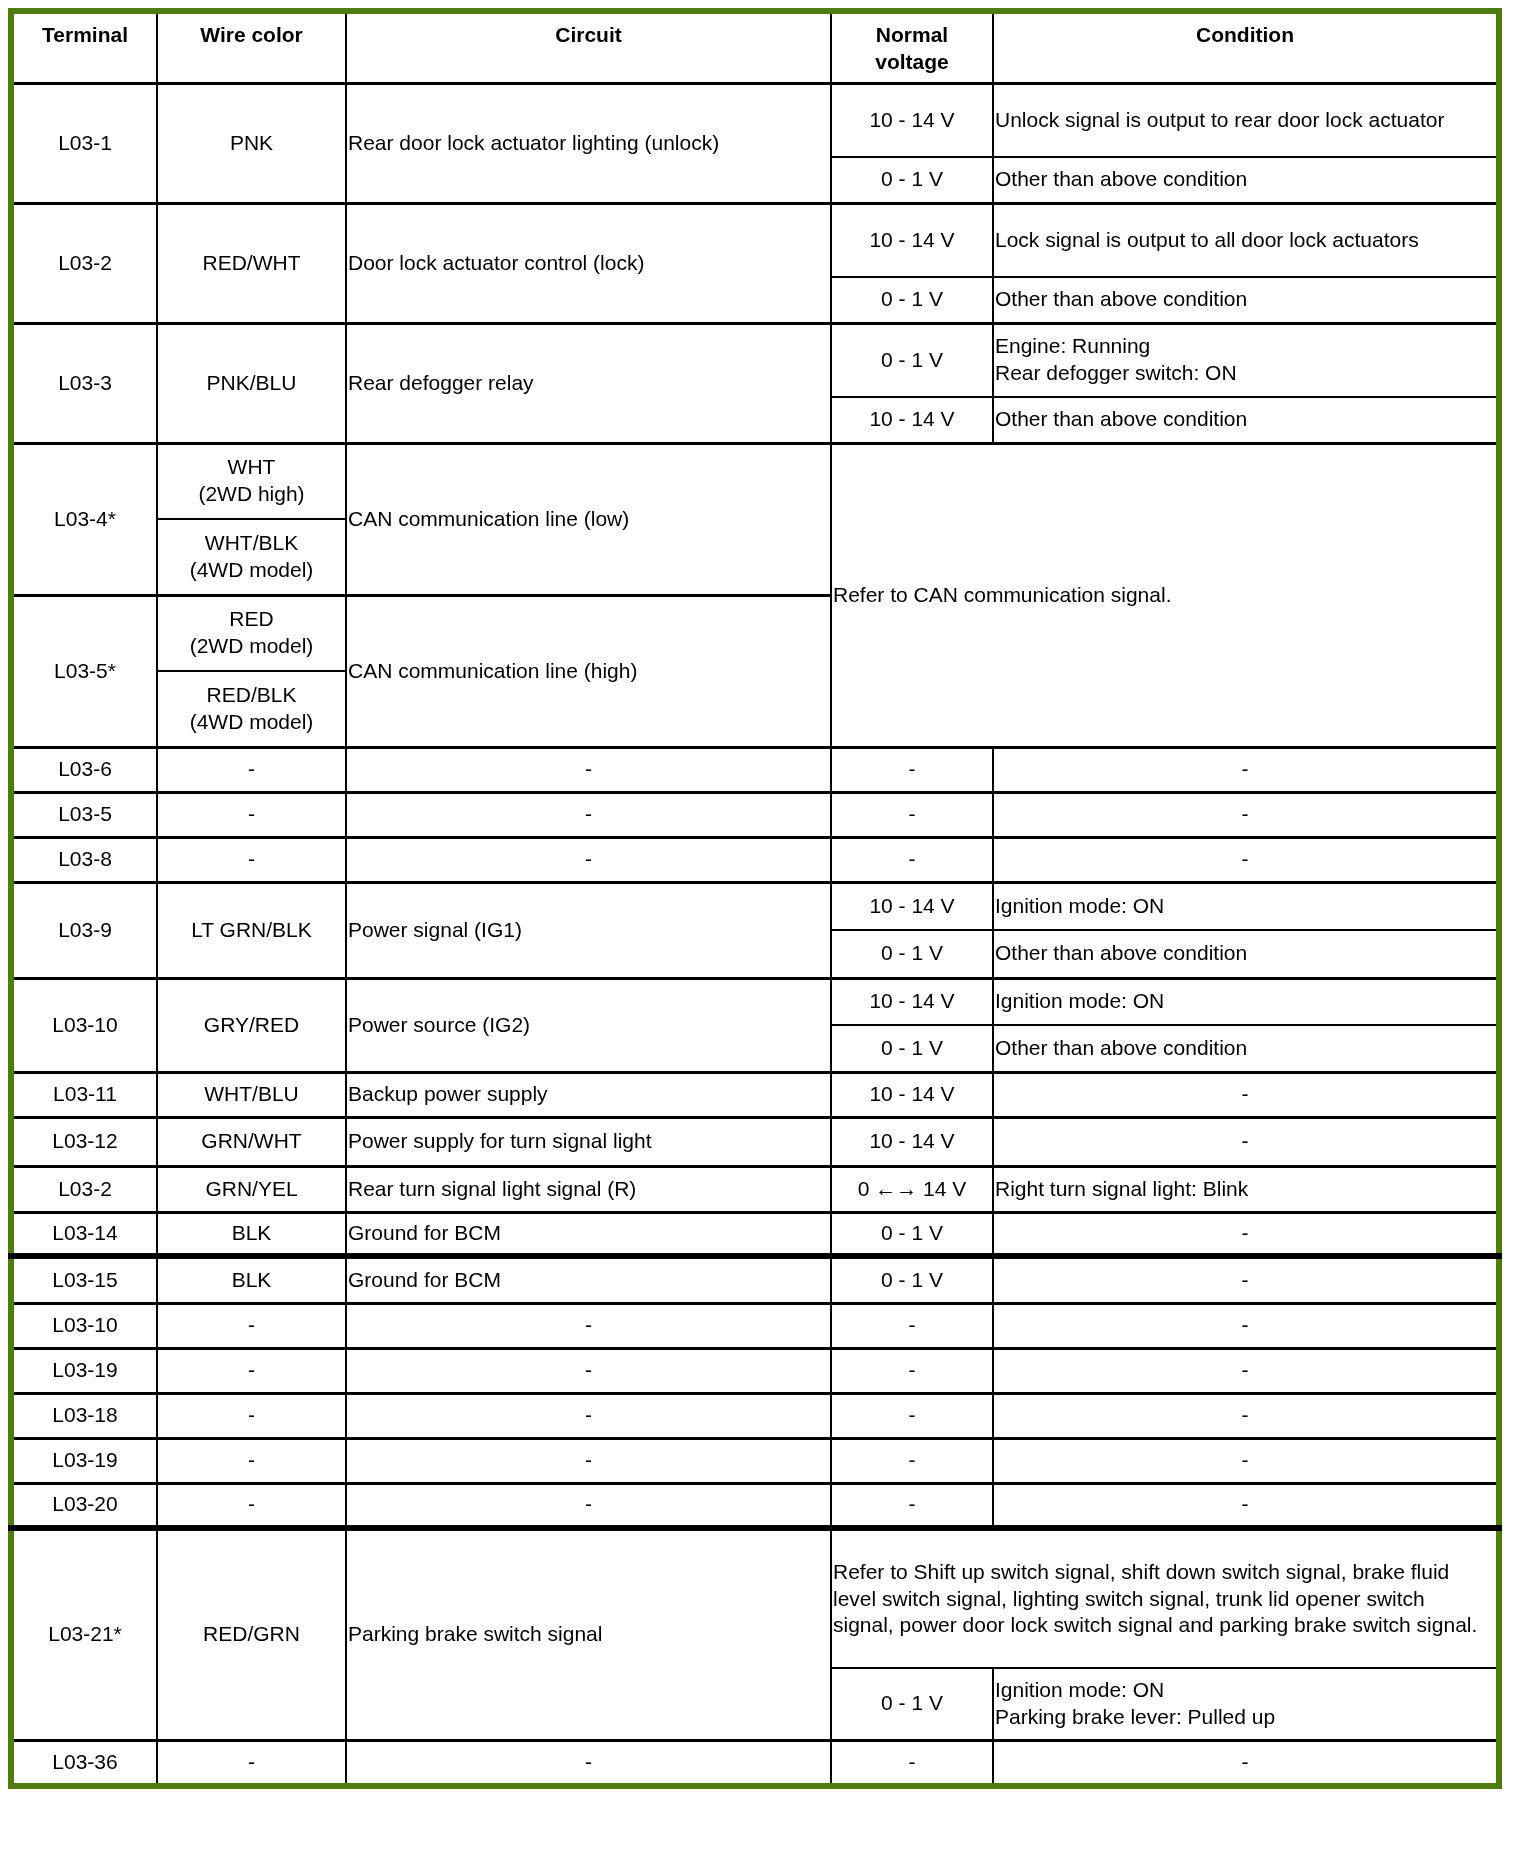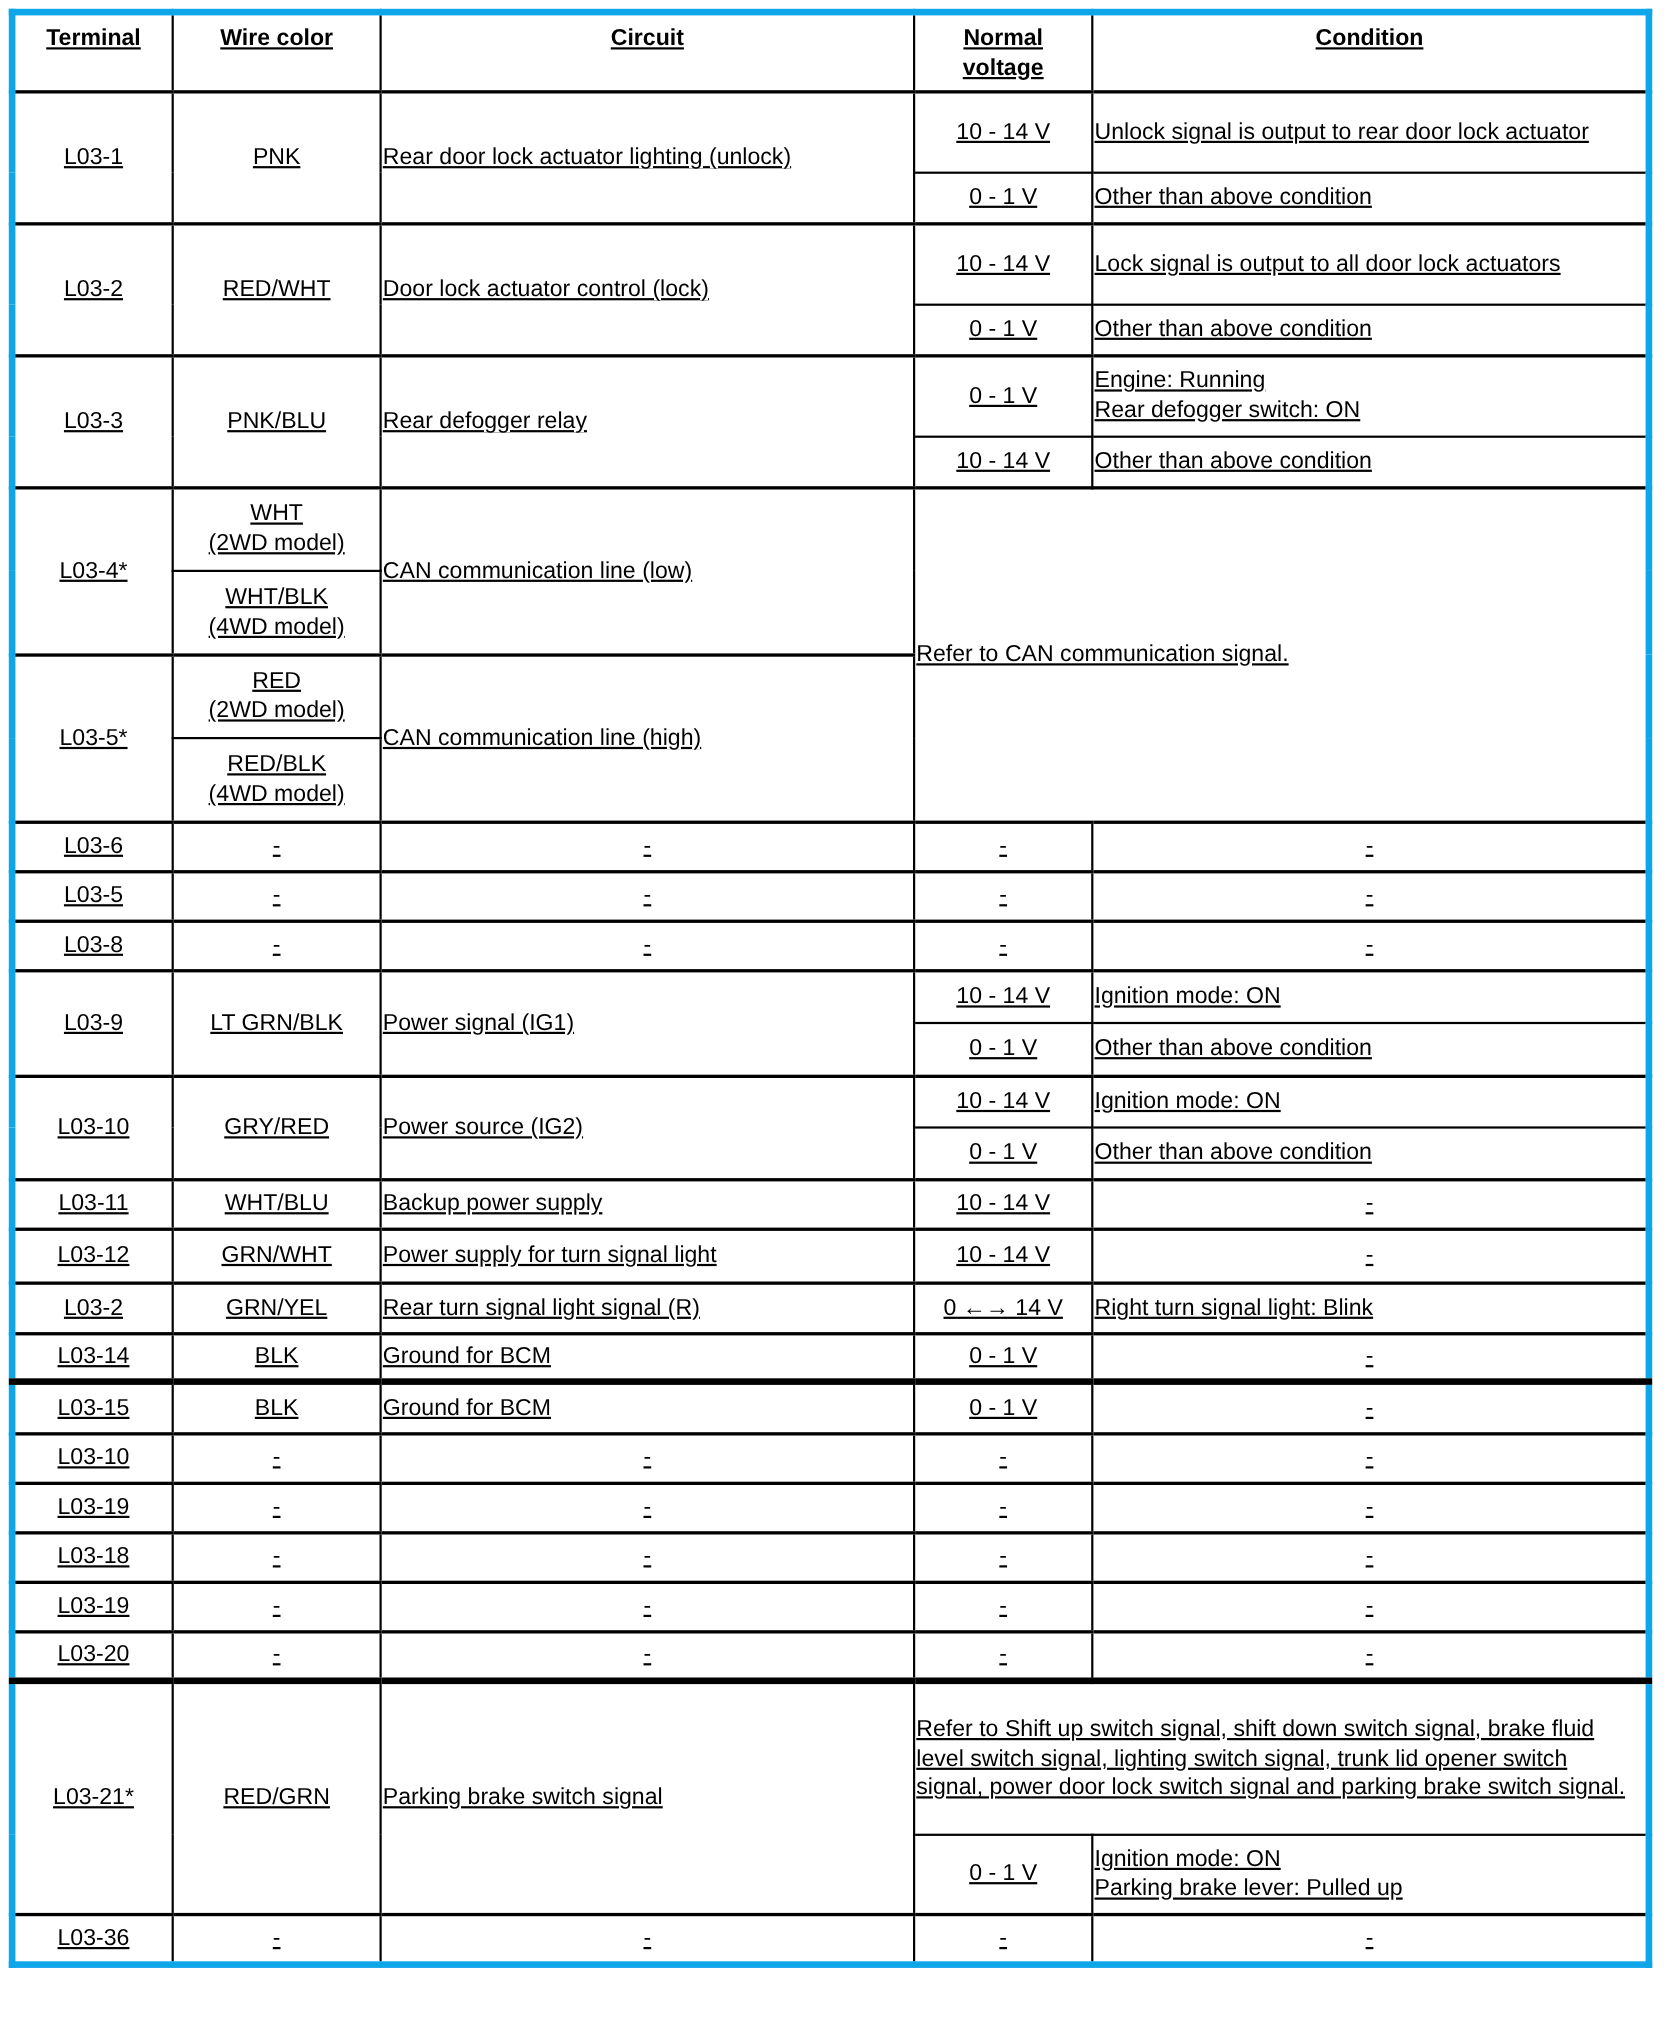--- a/index.html
+++ b/index.html
@@ -9,22 +9,21 @@
   }
   body {
     padding: 8px 8px 6px 8px;
     font-family: "Liberation Sans", sans-serif;
     color: #000000;
   }
   table.tv {
     border-collapse: collapse;
     table-layout: fixed;
     width: 1488px;
-    border: 6px solid #0ea5e9;
-    text-decoration: underline;
+    border: 6px solid #4d7c0f;
   }
   .tv th, .tv td {
     border: 2px solid #000;
     font-size: 21px;
     line-height: 1.28;
     vertical-align: middle;
     white-space: pre-line;
     overflow: hidden;
     padding: 2px 6px;
   }
@@ -109,21 +108,21 @@
 Rear defogger switch: ON</td>
   </tr>
   <tr class="h46">
     <td class="c">10 - 14 V</td>
     <td class="l">Other than above condition</td>
   </tr>
 
   <tr class="major h76">
     <td class="c" rowspan="2">L03-4*</td>
     <td class="c">WHT
-(2WD model)</td>
+(2WD high)</td>
     <td class="l" rowspan="2">CAN communication line (low)</td>
     <td class="l" colspan="2" rowspan="4">Refer to CAN communication signal.</td>
   </tr>
   <tr class="h76">
     <td class="c">WHT/BLK
 (4WD model)</td>
   </tr>
   <tr class="major h76">
     <td class="c" rowspan="2">L03-5*</td>
     <td class="c">RED

